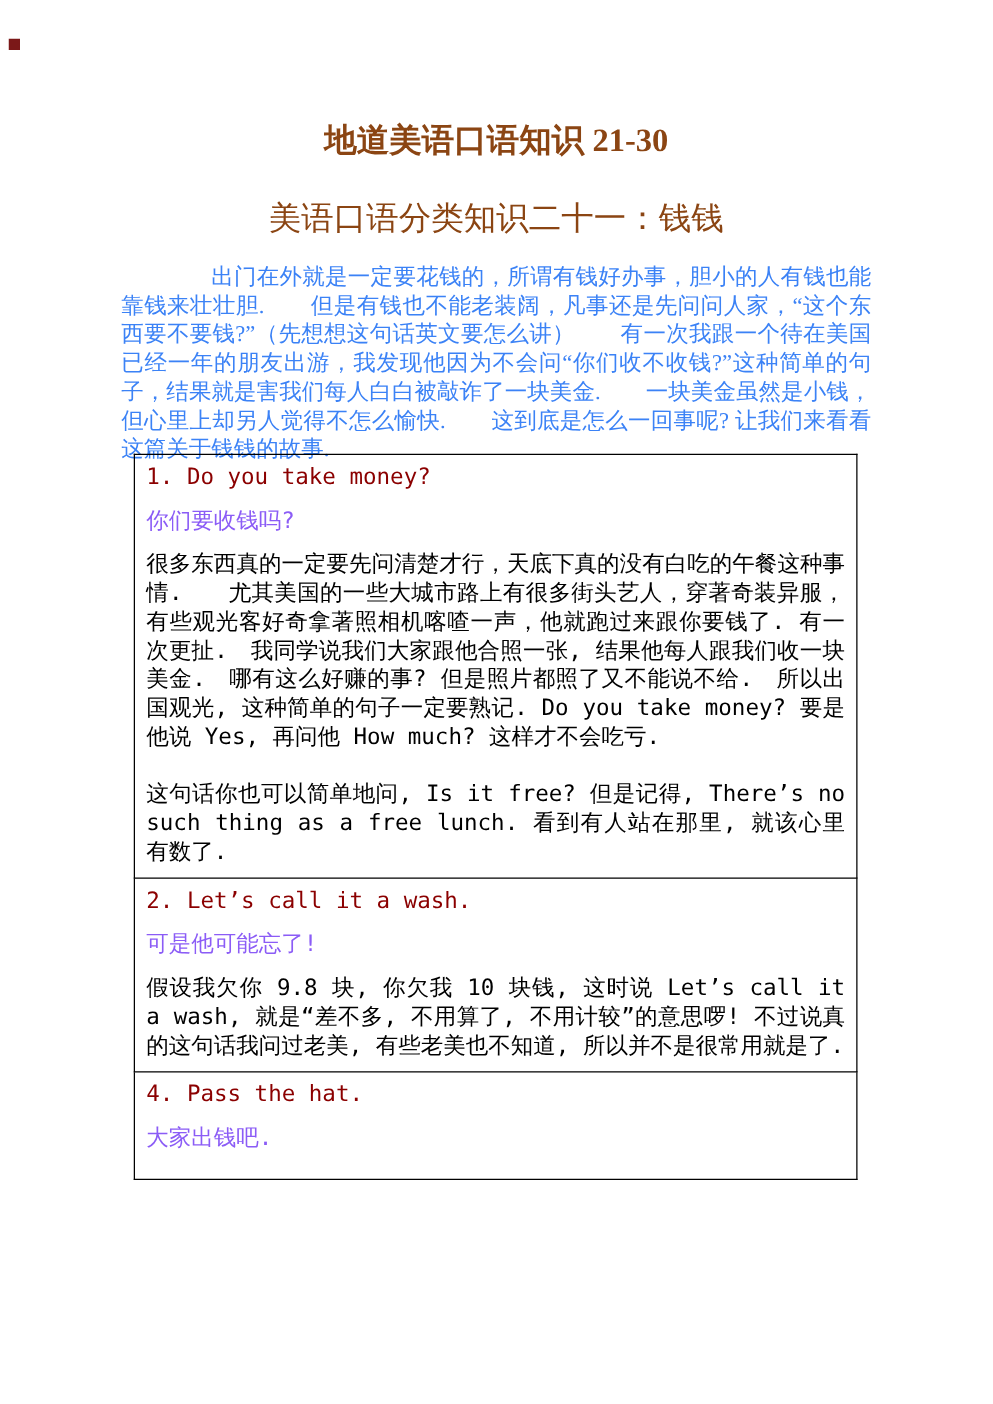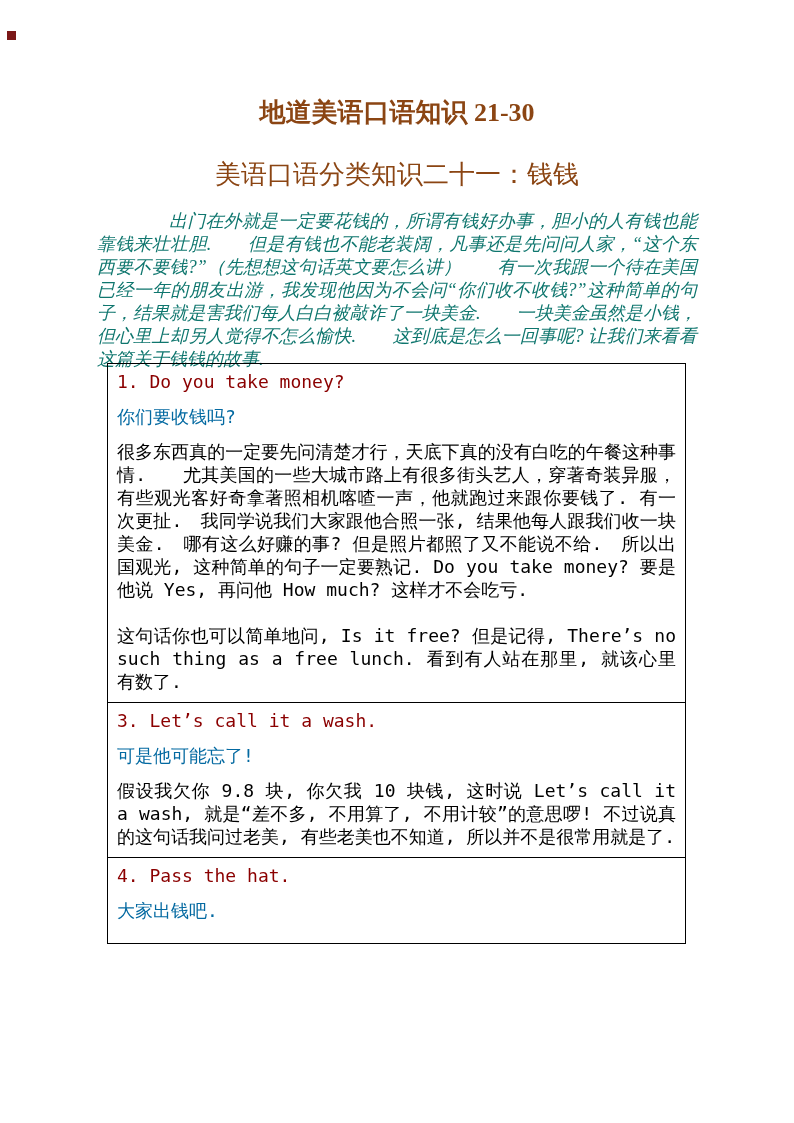--- a/index.html
+++ b/index.html
@@ -24,25 +24,24 @@
   .doc-subtitle{
     margin:0;padding-top:30px;
     text-align:center;
     font-size:26px;line-height:32px;
     font-weight:normal;color:#8b4513;
     font-family:"Liberation Serif","DejaVu Serif",serif;
   }
   .intro{
     margin:19px 97px 2px 97px;
     font-size:18px;line-height:23px;
-    color:#0f766e;
+    color:#3b82f6;
     text-indent:4em;
     text-align:justify;
     font-family:"Liberation Serif","DejaVu Serif",serif;
-    font-style:italic;
   }
   table.phrases{
     position:absolute;left:107px;top:363px;
     width:579px;
     border-collapse:collapse;
     table-layout:fixed;
   }
   table.phrases td{
     border:1px solid #000000;
     padding:6px 9px 9px 9px;
@@ -53,21 +52,21 @@
   .phrase-eng{
     margin:0 0 12px 0;
     font-size:18px;line-height:23px;
     color:#8b0000;
     font-family:"DejaVu Sans Mono","Liberation Mono",monospace;
     white-space:nowrap;
   }
   .phrase-cn{
     margin:0 0 12px 0;
     font-size:18px;line-height:23px;
-    color:#0369a1;
+    color:#8b5cf6;
   }
   .phrase-body{
     margin:0 0 23px 0;
     font-size:18px;line-height:23px;
     color:#000000;
     text-align:justify;
   }
   .phrase-body:last-child{margin-bottom:0;}
 </style>
 </head>
@@ -88,21 +87,21 @@
         <tr>
       <td>
         <p class="phrase-eng">1. Do you take money?</p>
         <p class="phrase-cn">你们要收钱吗?</p>
         <p class="phrase-body">很多东西真的一定要先问清楚才行，天底下真的没有白吃的午餐这种事情.　　尤其美国的一些大城市路上有很多街头艺人，穿著奇装异服，有些观光客好奇拿著照相机喀喳一声，他就跑过来跟你要钱了. 有一次更扯.　我同学说我们大家跟他合照一张, 结果他每人跟我们收一块美金.　哪有这么好赚的事? 但是照片都照了又不能说不给.　所以出国观光, 这种简单的句子一定要熟记. Do you take money? 要是他说 Yes, 再问他 How much? 这样才不会吃亏.</p>
         <p class="phrase-body">这句话你也可以简单地问, Is it free? 但是记得, There’s no such thing as a free lunch. 看到有人站在那里, 就该心里有数了.</p>
       </td>
     </tr>
     <tr>
       <td>
-        <p class="phrase-eng">3. Let’s call it a wash.</p>
+        <p class="phrase-eng">2. Let’s call it a wash.</p>
         <p class="phrase-cn">可是他可能忘了!</p>
         <p class="phrase-body">假设我欠你 9.8 块, 你欠我 10 块钱, 这时说 Let’s call it a wash, 就是“差不多, 不用算了, 不用计较”的意思啰! 不过说真的这句话我问过老美, 有些老美也不知道, 所以并不是很常用就是了.</p>
       </td>
     </tr>
     <tr>
       <td class="last-cell">
         <p class="phrase-eng">4. Pass the hat.</p>
         <p class="phrase-cn">大家出钱吧.</p>
       </td>
     </tr>

